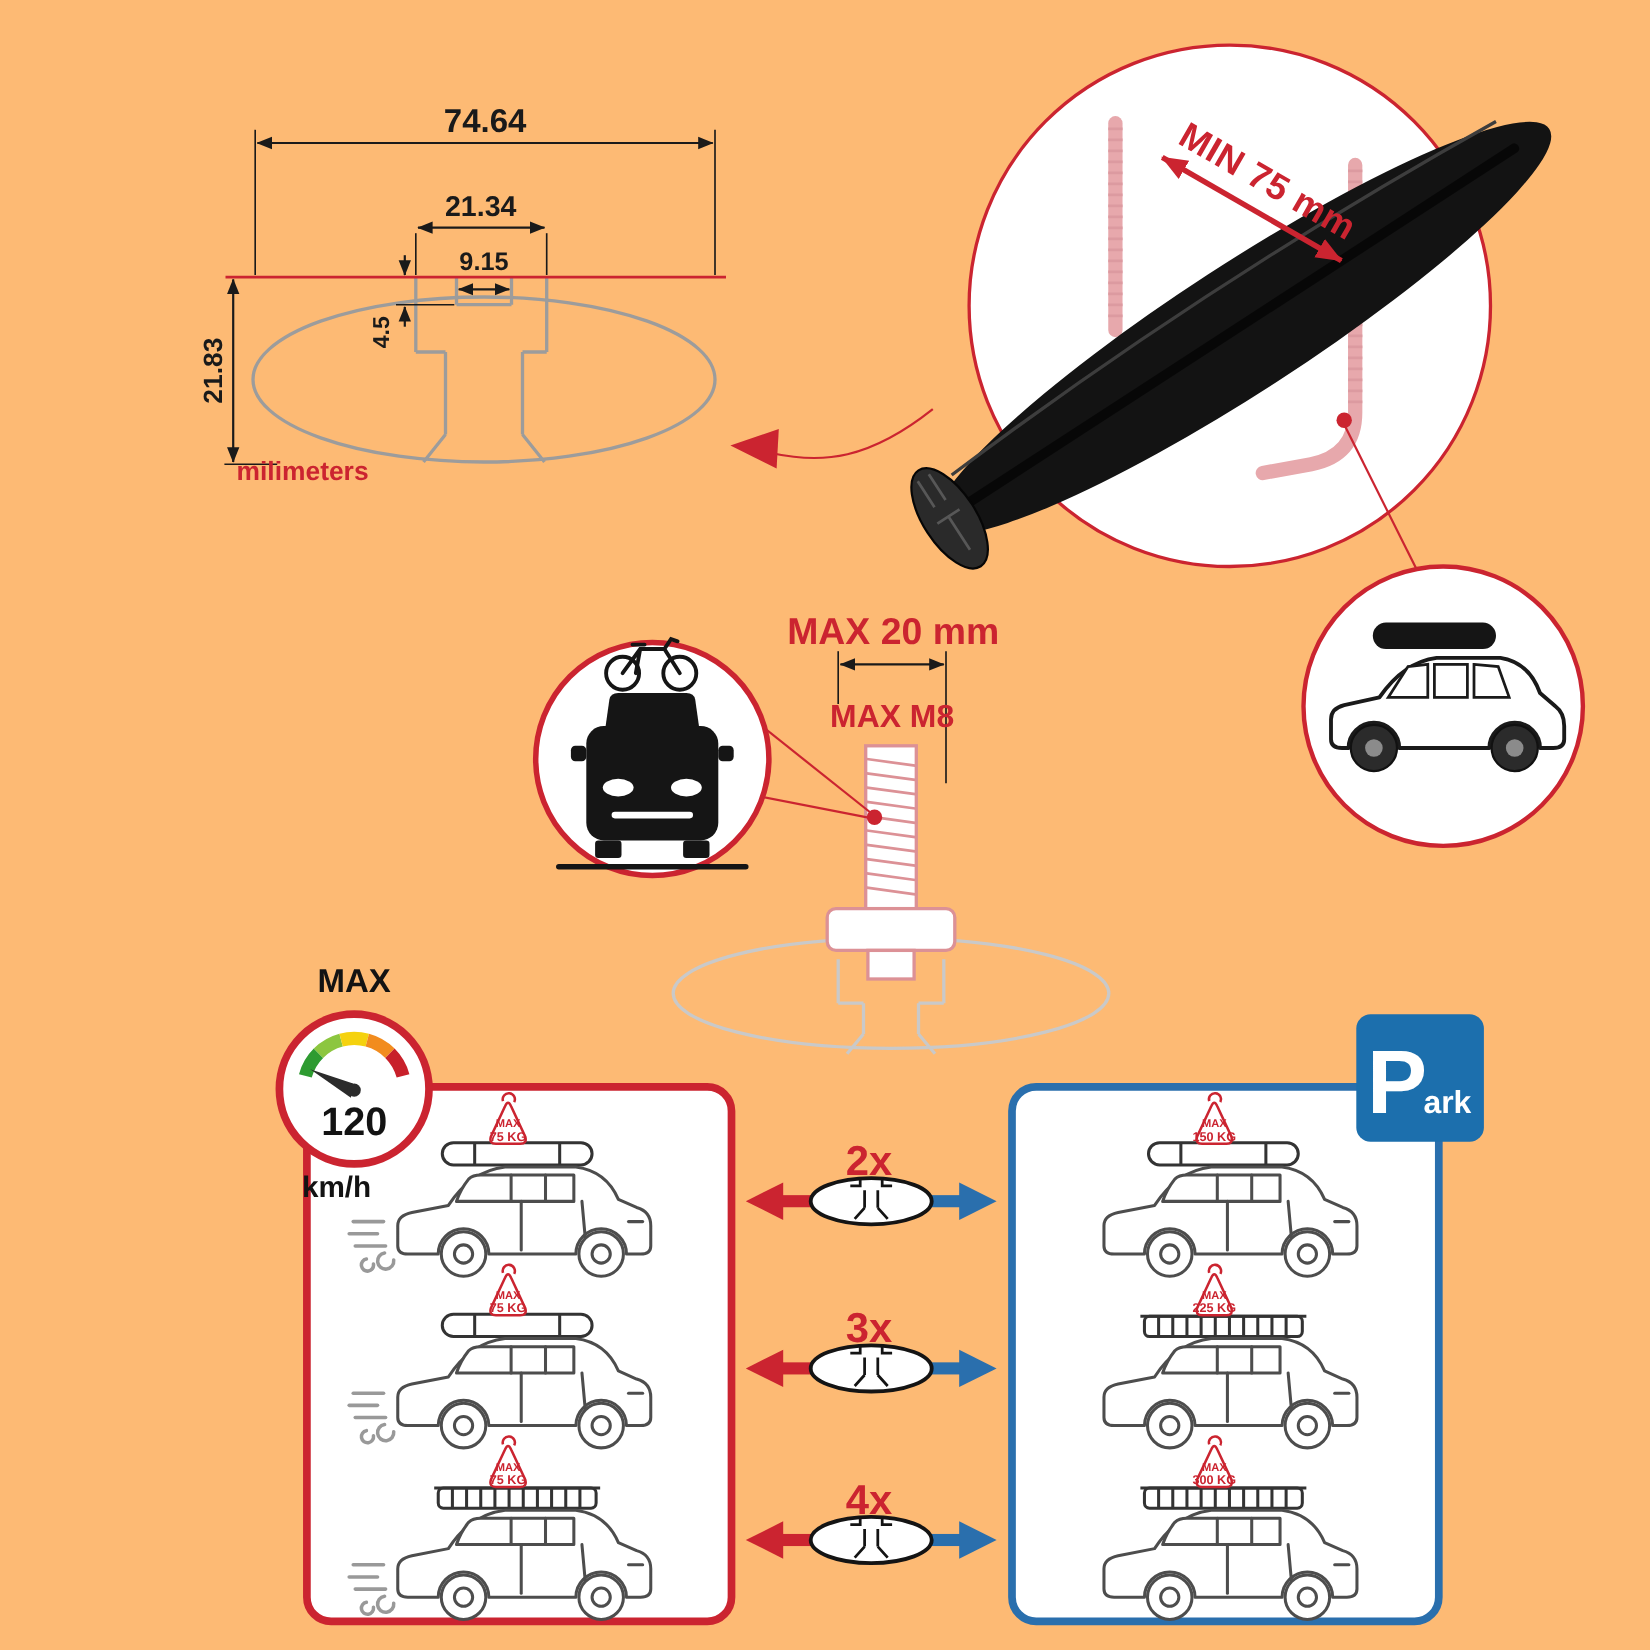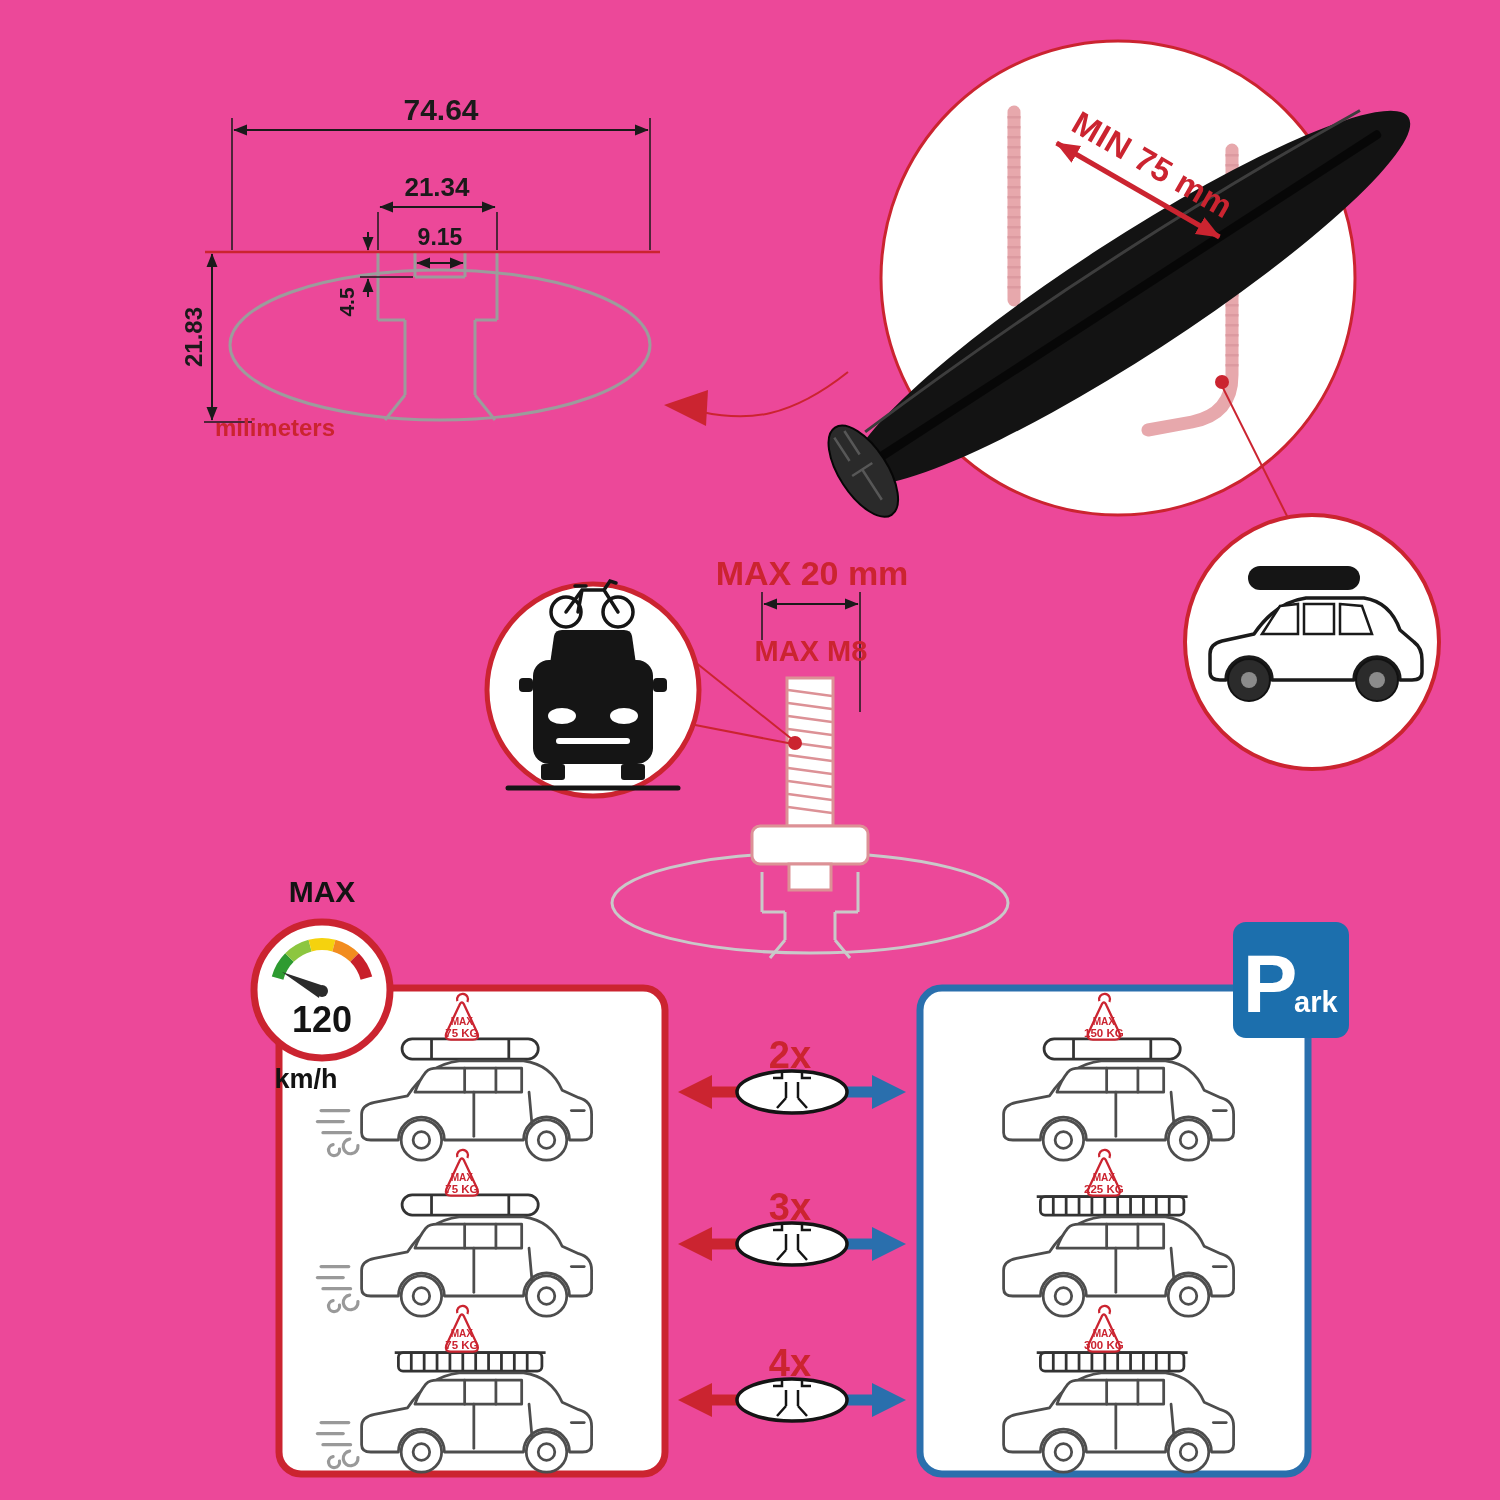--- a/index.html
+++ b/index.html
@@ -1,16 +1,16 @@
 <!DOCTYPE html>
 <html><head>
 <meta charset="utf-8">
 <style>
   html,body{margin:0;padding:0;background:#fff;}
-  .canvas{position:relative;width:1500px;height:1500px;background:#ec4899;overflow:hidden;}
+  .canvas{position:relative;width:1500px;height:1500px;background:#fdba74;overflow:hidden;}
   svg{position:absolute;left:0;top:0;}
   text{font-family:"Liberation Sans",sans-serif;}
   .t-dim{font-size:30px;font-weight:700;fill:#1a1a1a;text-anchor:middle;}
   .t-dim2{font-size:26px;font-weight:700;fill:#1a1a1a;text-anchor:middle;}
   .t-dim3{font-size:23px;font-weight:700;fill:#1a1a1a;text-anchor:middle;}
   .t-dimv{font-size:21px;font-weight:700;fill:#1a1a1a;text-anchor:middle;}
   .t-dimh{font-size:24px;font-weight:700;fill:#1a1a1a;text-anchor:middle;}
   .t-unit{font-size:24px;font-weight:700;fill:#cb2430;}
   .t-min{font-size:33px;font-weight:700;fill:#cb2430;text-anchor:middle;letter-spacing:.5px;}
   .t-bolt1{font-size:34px;font-weight:700;fill:#cb2430;text-anchor:middle;}

